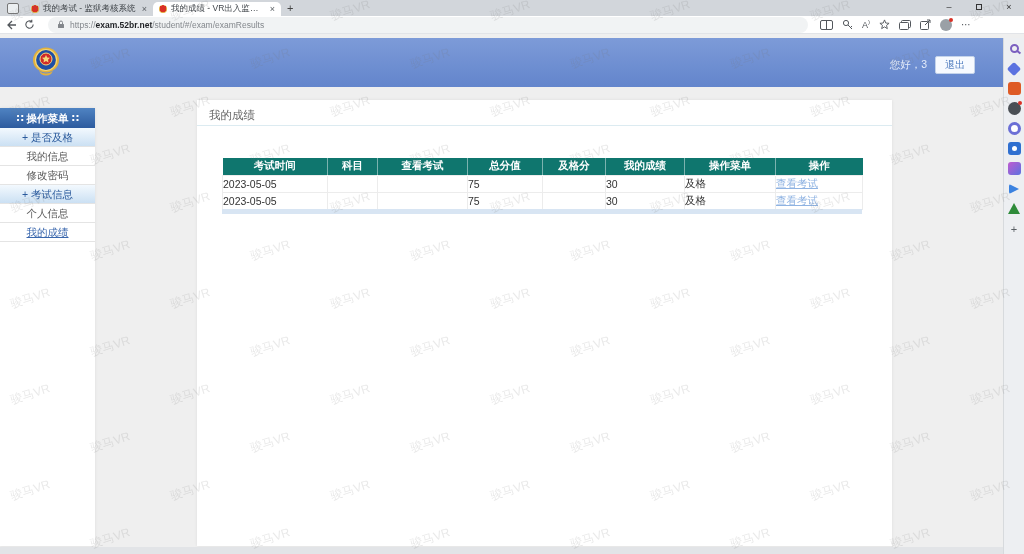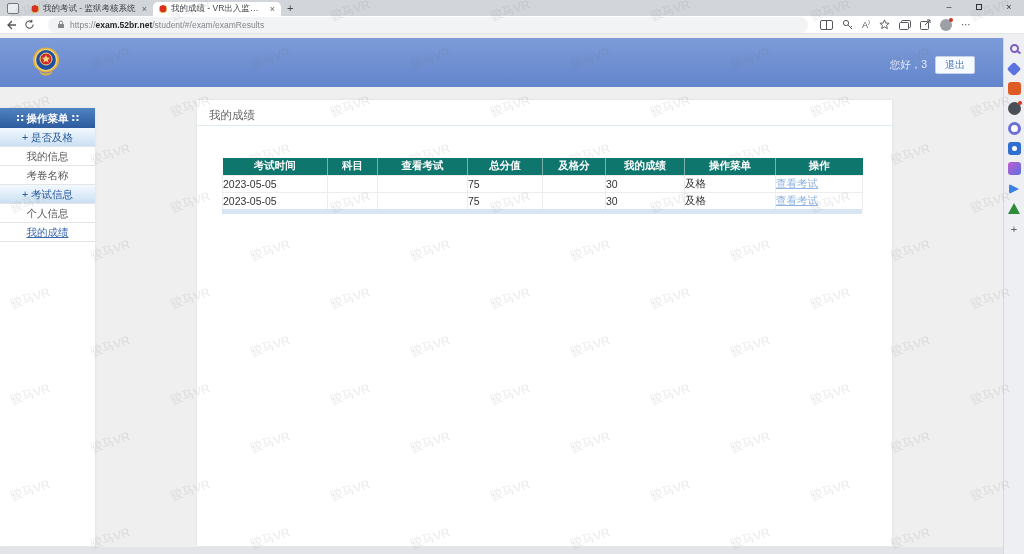--- a/index.html
+++ b/index.html
@@ -177,21 +177,21 @@
   <div class="header-right">
     <span class="greeting">您好，3</span>
     <button class="logout-btn">退出</button>
   </div>
 </div>
 
 <div class="side-panel">
   <div class="menu-head">∷ 操作菜单 ∷</div>
   <div class="menu-item group">+ 是否及格</div>
   <div class="menu-item">我的信息</div>
-  <div class="menu-item">考卷名称</div>
+  <div class="menu-item">修改密码</div>
   <div class="menu-item group">+ 考试信息</div>
   <div class="menu-item">个人信息</div>
   <div class="menu-item active">我的成绩</div>
 </div>
 
 <div class="main-panel">
   <div class="main-title-row">我的成绩</div>
 
   <table class="score-table">
     <colgroup>

